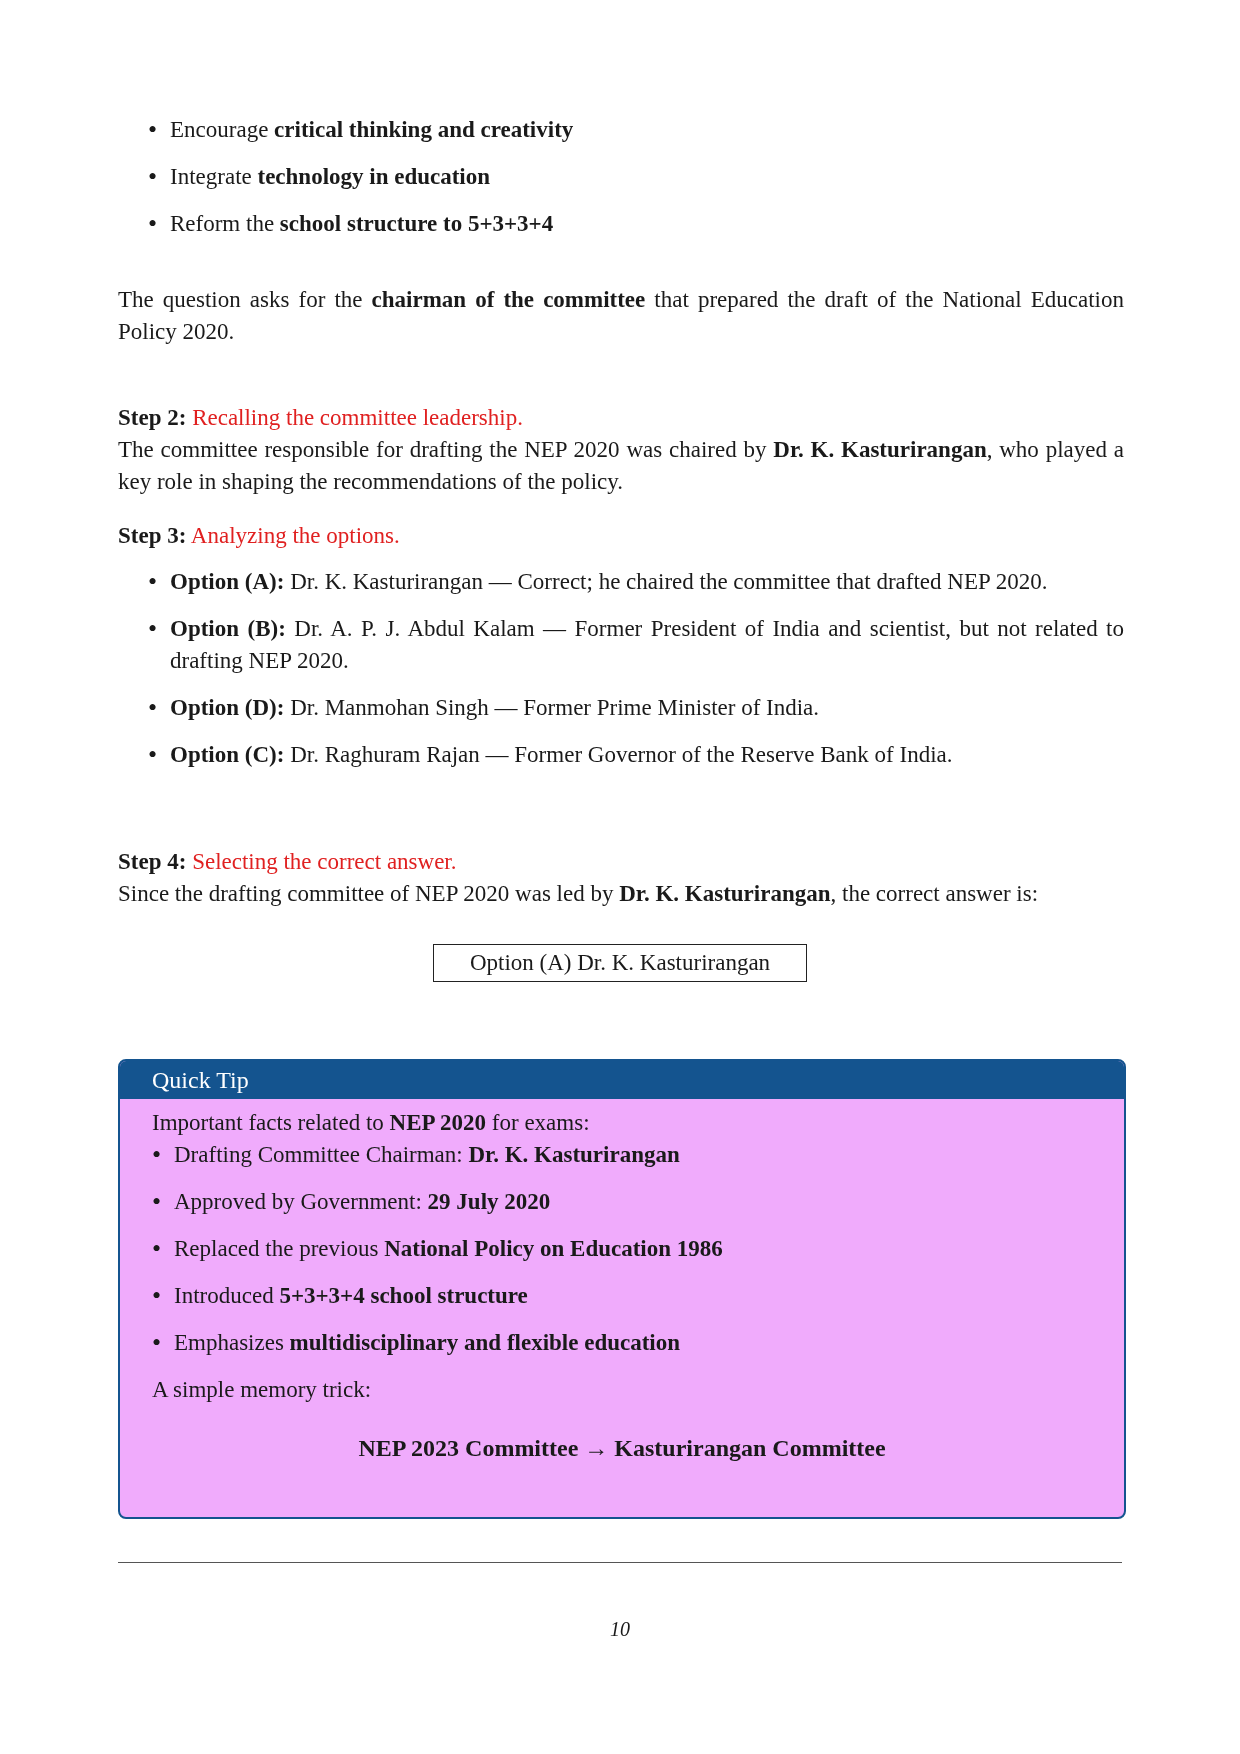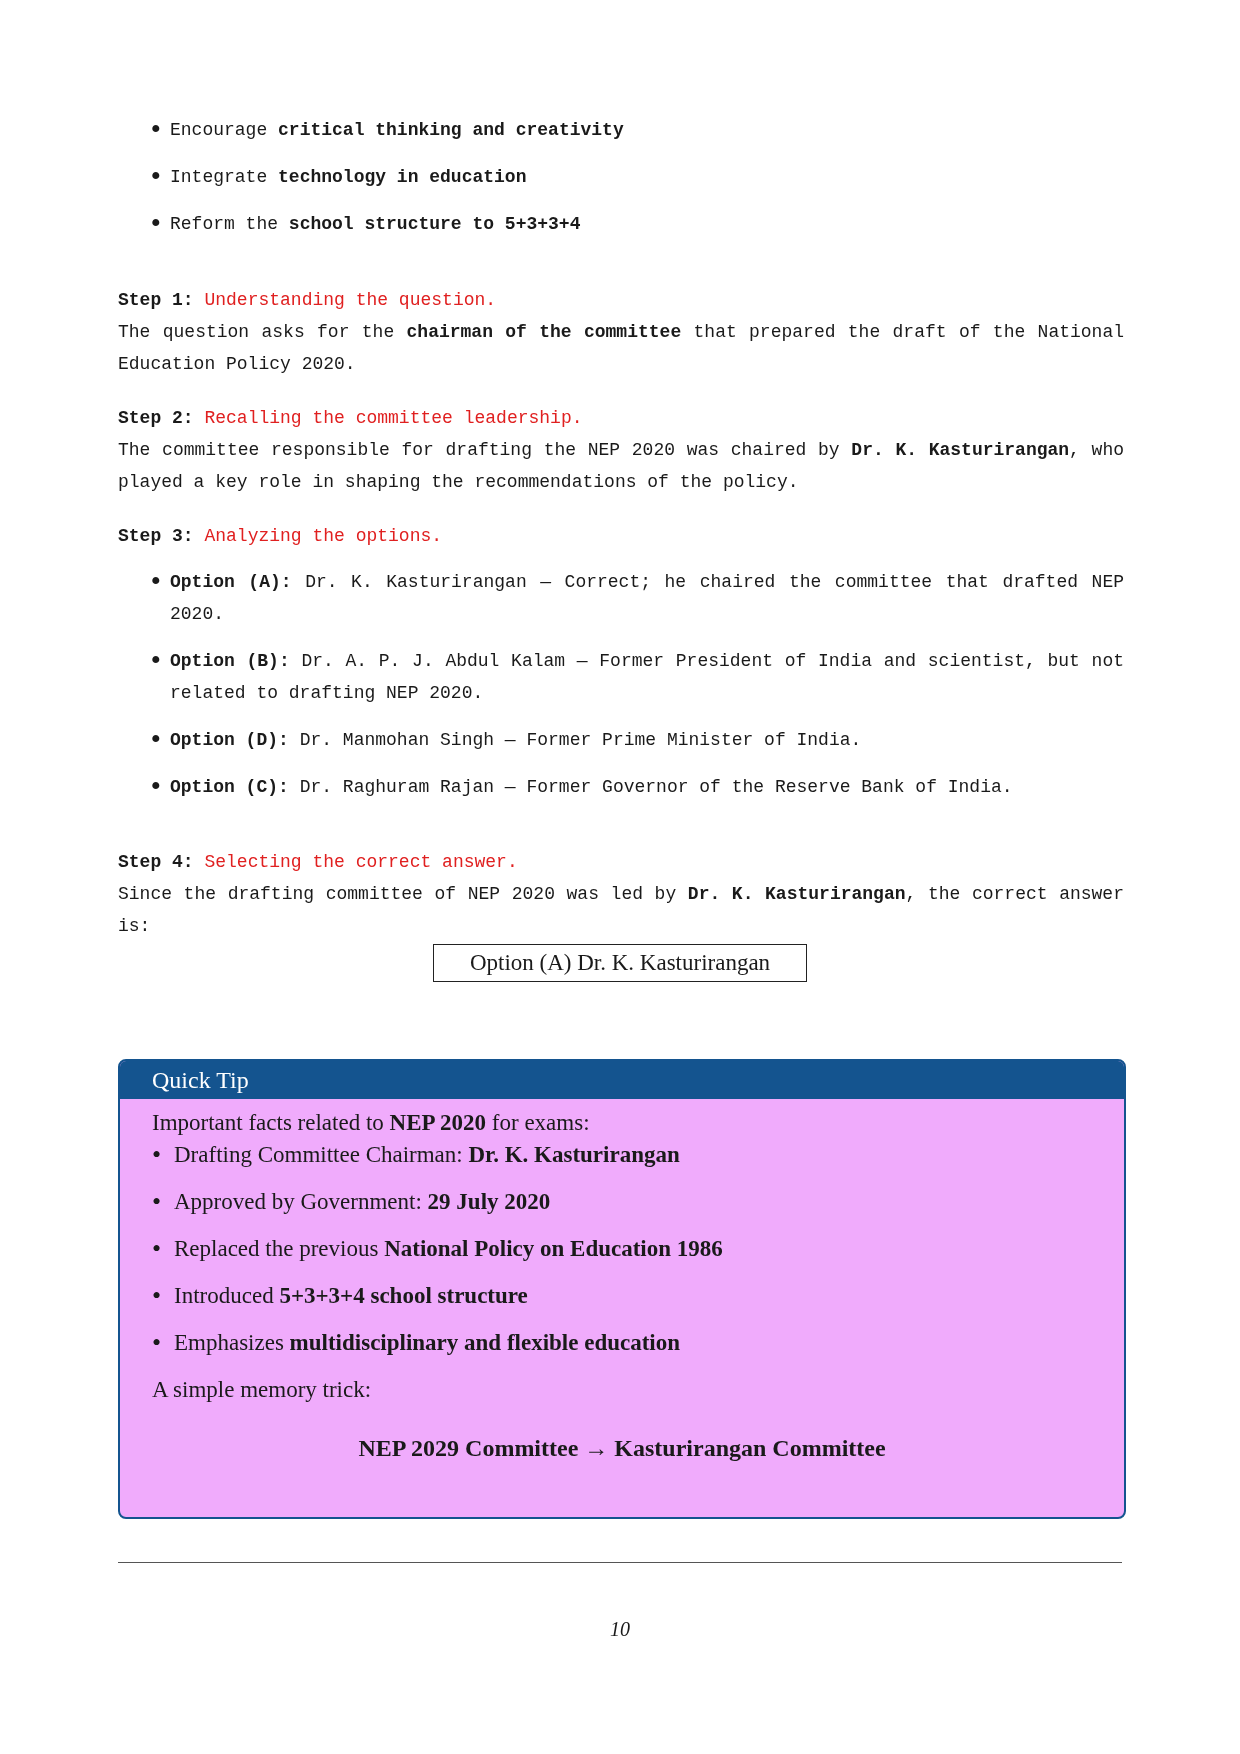--- a/index.html
+++ b/index.html
@@ -1,18 +1,18 @@
 <!DOCTYPE html>
 <html><head>
 <meta charset="utf-8">
 <style>
   html, body { margin: 0; padding: 0; background: #ffffff; }
   body { width: 1240px; height: 1754px; position: relative; font-family: "DejaVu Serif", "Liberation Serif", serif; color: #1a1a1a; }
   .page { position: absolute; left: 0; top: 0; width: 1240px; height: 1754px; }
-  .txt { font-family: Liberation Mono, monospace; font-size: 18px; line-height: 32px; }
+  .txt { font-family: Liberation Serif, serif; font-size: 23px; line-height: 32px; }
   b { font-weight: bold; }
   ul.bul { list-style: none; margin: 0; padding: 0; }
   ul.bul li { position: relative; padding-left: 22px; }
   ul.bul li::before { content: "\2022"; position: absolute; left: 0; top: 0; font-size: 26px; }
   .red { color: #e02020; }
   .intro { position: absolute; left: 148px; top: 114px; width: 900px; }
   .intro li { margin-bottom: 15px; }
   .step { position: absolute; left: 118px; width: 1006px; }
   .opts { position: absolute; left: 148px; width: 976px; text-align: justify; }
   .opts li { margin-bottom: 15px; }
@@ -31,21 +31,20 @@
 
 <div class="page">
 
   <ul class="bul txt intro">
     <li><span>Encourage </span><b>critical thinking and creativity</b></li>
     <li><span>Integrate </span><b>technology in education</b></li>
     <li><span>Reform the </span><b>school structure to 5+3+3+4</b></li>
   </ul>
 
   <div class="step txt" style="top:284px;">
-    <div><b>Step 1:</b> <span class="red">Understanding the question.</span></div>
     <div style="text-align:justify;"><span>The question asks for the </span><b>chairman of the committee</b><span> that prepared the draft of the National Education Policy 2020.</span></div>
   </div>
 
   <div class="step txt" style="top:402px;">
     <div><b>Step 2:</b> <span class="red">Recalling the committee leadership.</span></div>
     <div style="text-align:justify;"><span>The committee responsible for drafting the NEP 2020 was chaired by </span><b>Dr. K. Kasturirangan</b><span>, who played a key role in shaping the recommendations of the policy.</span></div>
   </div>
 
   <div class="step txt" style="top:520px;">
     <div><b>Step 3:</b> <span class="red">Analyzing the options.</span></div>
@@ -70,19 +69,19 @@
     <div class="tip-body">
       <div><span>Important facts related to </span><b>NEP 2020</b><span> for exams:</span></div>
       <ul class="bul tip-list">
         <li><span>Drafting Committee Chairman: </span><b>Dr. K. Kasturirangan</b></li>
         <li><span>Approved by Government: </span><b>29 July 2020</b></li>
         <li><span>Replaced the previous </span><b>National Policy on Education 1986</b></li>
         <li><span>Introduced </span><b>5+3+3+4 school structure</b></li>
         <li><span>Emphasizes </span><b>multidisciplinary and flexible education</b></li>
       </ul>
       <div>A simple memory trick:</div>
-      <div class="trick-formula">NEP 2029 Committee → Kasturirangan Committee</div>
+      <div class="trick-formula">NEP 2023 Committee → Kasturirangan Committee</div>
     </div>
   </div>
 
   <div class="rule"></div>
   <div class="pagenum">10</div>
 </div>
 
 </body></html>

